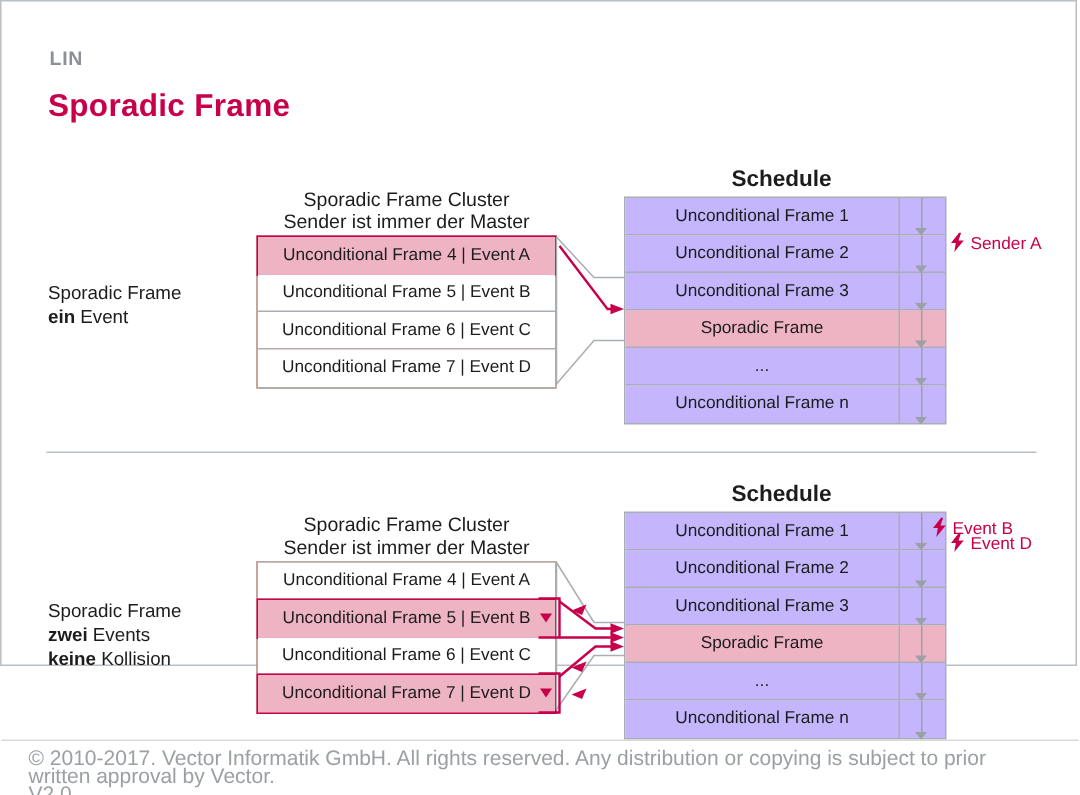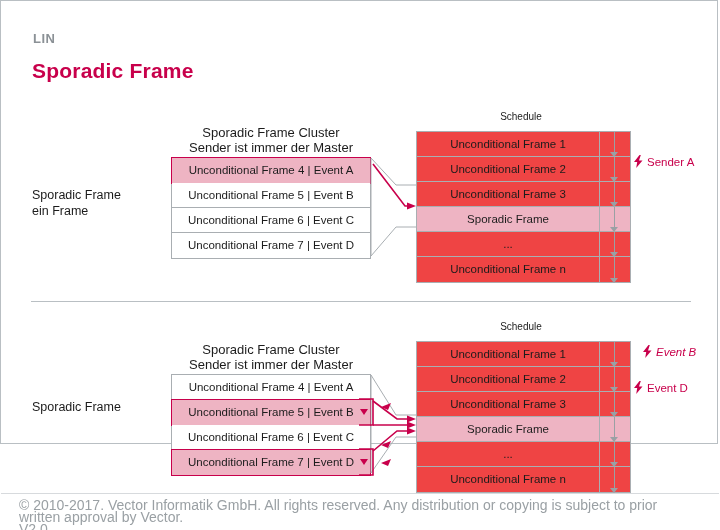--- a/index.html
+++ b/index.html
@@ -32,21 +32,21 @@
   .divider{
     position:absolute;left:30px;top:300px;
     width:660px;height:1px;background:#b9bfc3;
   }
   
   .caption{
     position:absolute;
     font-size:12.5px;color:#1c1c1c;line-height:16px;
     text-align:left;
   }
-  .caption b{font-weight:normal;}
+  .caption b{font-weight:bold;}
   
   .cluster-title{
     position:absolute;
     font-size:13px;color:#1c1c1c;line-height:15px;
     text-align:center;width:230px;
   }
   .cluster{
     position:absolute;
     width:200px;
     border:1px solid #a9aeb2;
@@ -68,36 +68,36 @@
   .caret{
     position:absolute;right:2px;top:9px;
     width:0;height:0;
     border-left:4px solid transparent;
     border-right:4px solid transparent;
     border-top:6px solid #c8004b;
   }
   
   .sched-title{
     position:absolute;
-    font-size:10px;color:#1c1c1c;text-align:center;width:190px;
+    font-size:15px;color:#1c1c1c;text-align:center;width:190px;font-weight:bold;
   }
   .sched{
     position:absolute;
     width:215px;
     border:1px solid #a9aeb2;
     box-sizing:border-box;
     background:#fff;
   }
   .sched .srow{
     position:relative;
     height:25px;line-height:25px;
     box-sizing:border-box;
     border-bottom:1px solid #a9aeb2;
     font-size:11.5px;color:#1c1c1c;
-    background:#ef4444;
+    background:#c4b5fd;
   }
   .sched .srow:last-child{border-bottom:none;}
   .sched .srow .lbl{
     display:block;width:183px;text-align:center;
     border-right:1px solid #a9aeb2;
     height:100%;box-sizing:border-box;
   }
   .sched .srow.hl{background:#eeb4c3;}
   .sched .srow.hl .lbl{border-right:1px solid #a9aeb2;}
   .sched .srow .tick{
@@ -136,21 +136,21 @@
 </head>
 <body>
 
 <div class="slide">
 
   <div class="kicker">LIN</div>
   <div class="title">Sporadic Frame</div>
 
   <div class="caption" style="left:31px;top:186px;width:140px;">
     <div>Sporadic Frame</div>
-    <div><b>ein</b><span> Frame</span></div>
+    <div><b>ein</b><span> Event</span></div>
   </div>
 
   <div class="cluster-title" style="left:155px;top:124px;">
     <div>Sporadic Frame Cluster</div>
     <div>Sender ist immer der Master</div>
   </div>
 
   <div class="cluster" style="left:170px;top:156px;">
     <div class="row act"><span>Unconditional Frame 4 | Event A</span></div>
     <div class="row"><span>Unconditional Frame 5 | Event B</span></div>
@@ -218,20 +218,22 @@
     <path d="M370,157 L370,255" fill="none" stroke="#a9aeb2" stroke-width="1"></path>
 
     <path d="M372,163 L404,205 L408,205" fill="none" stroke="#c8004b" stroke-width="1.6"></path>
     <polygon points="415,205 406,201.5 406,208.5" fill="#c8004b"></polygon>
   </svg>
 
   <div class="divider"></div>
 
   <div class="caption" style="left:31px;top:398px;width:145px;">
     <div>Sporadic Frame</div>
+    <div><b>zwei</b><span> Events</span></div>
+    <div><b>keine</b><span> Kollision</span></div>
   </div>
 
   <div class="cluster-title" style="left:155px;top:341px;">
     <div>Sporadic Frame Cluster</div>
     <div>Sender ist immer der Master</div>
   </div>
 
   <div class="cluster" style="left:170px;top:373px;">
     <div class="row"><span>Unconditional Frame 4 | Event A</span></div>
     <div class="row act"><span>Unconditional Frame 5 | Event B</span><i class="caret"></i></div>
@@ -279,26 +281,26 @@
       </div>
     <div class="srow">
         <span class="lbl">Unconditional Frame n</span>
         <span class="tick">
           <i class="flowline"></i>
           <i class="flowhead"></i>
         </span>
       </div>
   </div>
 
-  <div class="evt" style="left:641px;top:344px;font-style:italic;">
+  <div class="evt" style="left:620px;top:344px;">
     <svg width="11" height="13" viewBox="0 0 11 13">
         <path d="M6.5 0 L1 7 H4.2 L3.2 13 L9.5 5.4 H6 L7.8 0 Z" fill="#c8004b"></path>
       </svg><span>Event B</span>
   </div>
-  <div class="evt" style="left:632px;top:380px;">
+  <div class="evt" style="left:632px;top:354px;">
     <svg width="11" height="13" viewBox="0 0 11 13">
         <path d="M6.5 0 L1 7 H4.2 L3.2 13 L9.5 5.4 H6 L7.8 0 Z" fill="#c8004b"></path>
       </svg><span>Event D</span>
   </div>
 
   <svg class="conn" width="720" height="530">
 
     <path d="M370,374 L395,414 L415,414" fill="none" stroke="#a9aeb2" stroke-width="1"></path>
     <path d="M370,472 L395,436 L415,436" fill="none" stroke="#a9aeb2" stroke-width="1"></path>
     <path d="M370,374 L370,472" fill="none" stroke="#a9aeb2" stroke-width="1"></path>

